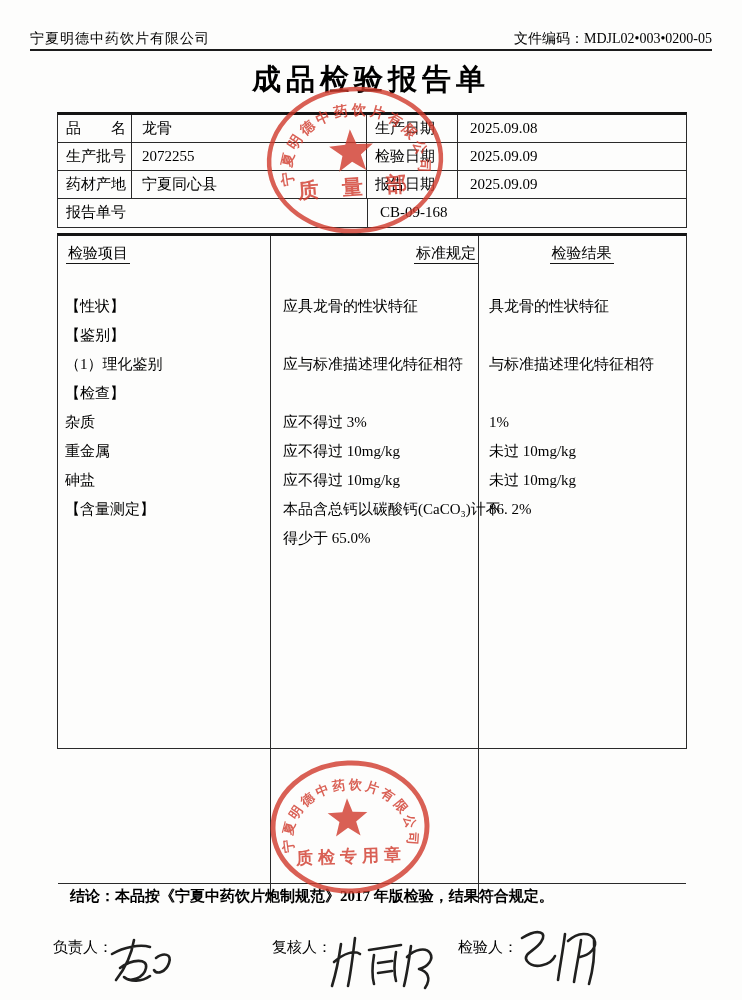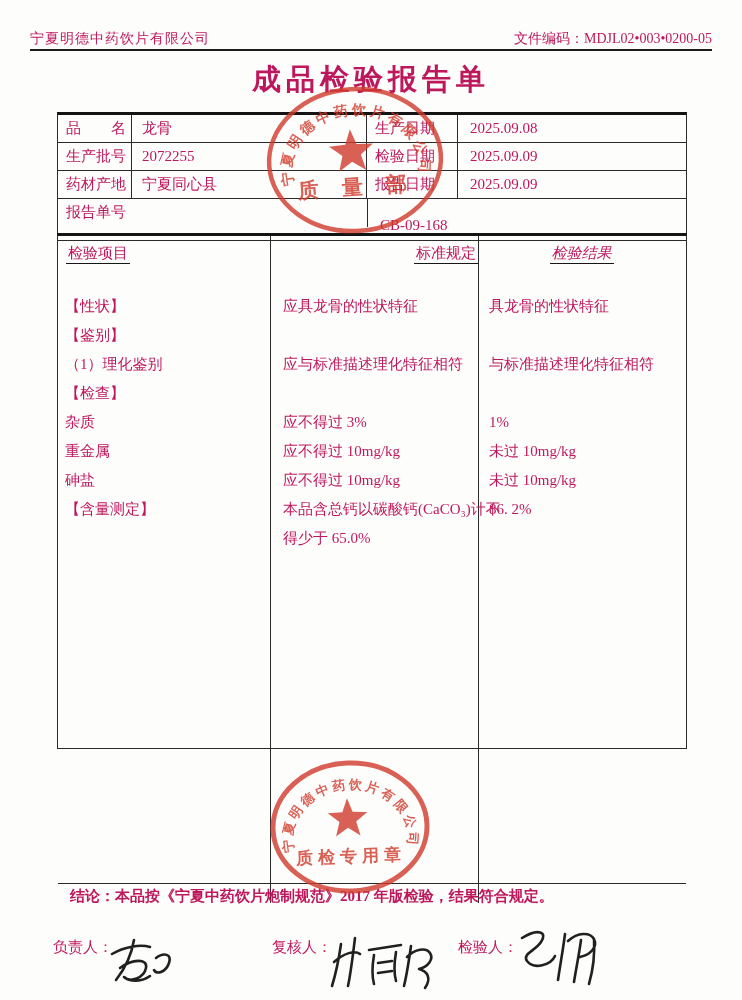--- a/index.html
+++ b/index.html
@@ -1,49 +1,49 @@
 <!DOCTYPE html>
 <html><head>
 <meta charset="utf-8">
 <style>
   html,body{margin:0;padding:0;background:#e8e8e8;}
   .page{
     position:relative;width:742px;height:1000px;background:#fdfdfc;
-    font-family:"Liberation Serif","DejaVu Serif",serif;color:#be185d;
+    font-family:"Liberation Serif","DejaVu Serif",serif;color:#000000;
     overflow:hidden;margin:0 auto;
   }
   .hdr-company{position:absolute;left:30px;top:30px;font-size:14px;letter-spacing:1px;}
   .hdr-code{position:absolute;right:30px;top:30px;font-size:14px;}
   .hdr-rule{position:absolute;left:30px;right:30px;top:49px;height:2px;background:#1c1c1c;}
   .doc-title{position:absolute;left:0;right:0;top:60px;text-align:center;
     font-size:29px;font-weight:700;letter-spacing:5px;}
   
   .info-table{position:absolute;left:57px;top:112px;width:630px;box-sizing:border-box;
     border:1px solid #2a2a2a;border-top:3px solid #141414;font-size:15px;}
   .info-row{display:flex;}
   .info-cell{box-sizing:border-box;height:28px;line-height:27px;overflow:hidden;
     border-right:1px solid #2a2a2a;border-bottom:1px solid #2a2a2a;white-space:nowrap;}
   .info-cell.lbl{width:74px;padding-left:8px;}
   .info-cell.val1{width:235px;padding-left:10px;}
   .info-cell.lbl2{width:91px;padding-left:8px;}
   .info-cell.val2{flex:1;padding-left:12px;border-right:none;}
   .info-row.last .info-cell{border-bottom:none;}
   .info-cell.wide1{width:310px;padding-left:8px;}
-  .info-cell.wide2{flex:1;padding-left:12px;border-right:none;margin-top:13px;}
+  .info-cell.wide2{flex:1;padding-left:12px;border-right:none;}
   
   .main-table{position:absolute;left:57px;top:233px;width:630px;height:516px;box-sizing:border-box;
     border:1px solid #2a2a2a;border-top:3px solid #141414;font-size:15px;}
   .vline{position:absolute;top:0;width:1px;height:667px;background:#2a2a2a;}
   .vline.v1{left:212px;}
   .vline.v2{left:420px;}
   .insp-head{position:absolute;top:7px;height:22px;line-height:20px;}
   .insp-head span{border-bottom:1px solid #161616;padding:0 2px 2px 2px;}
   .h-item{left:8px;}
   .h-std{left:213px;width:207px;text-align:right;}
-  .h-res{left:421px;width:205px;text-align:center;font-style:italic;}
+  .h-res{left:421px;width:205px;text-align:center;}
   .insp-col{position:absolute;top:56px;}
   .insp-col .tline{height:29px;line-height:29px;white-space:nowrap;overflow:visible;}
   .col-item{left:7px;width:204px;}
   .col-standard{left:225px;width:194px;}
   .col-result{left:431px;width:195px;}
   .concl-row{position:absolute;left:0;right:0;top:647px;height:26px;line-height:25px;
     border-top:1px solid #2a2a2a;padding-left:12px;font-size:15px;white-space:nowrap;font-weight:bold;}
   
   .sig-strip{position:absolute;left:0;top:930px;width:742px;height:70px;font-size:15px;}
   .sig-label{position:absolute;top:8px;}

